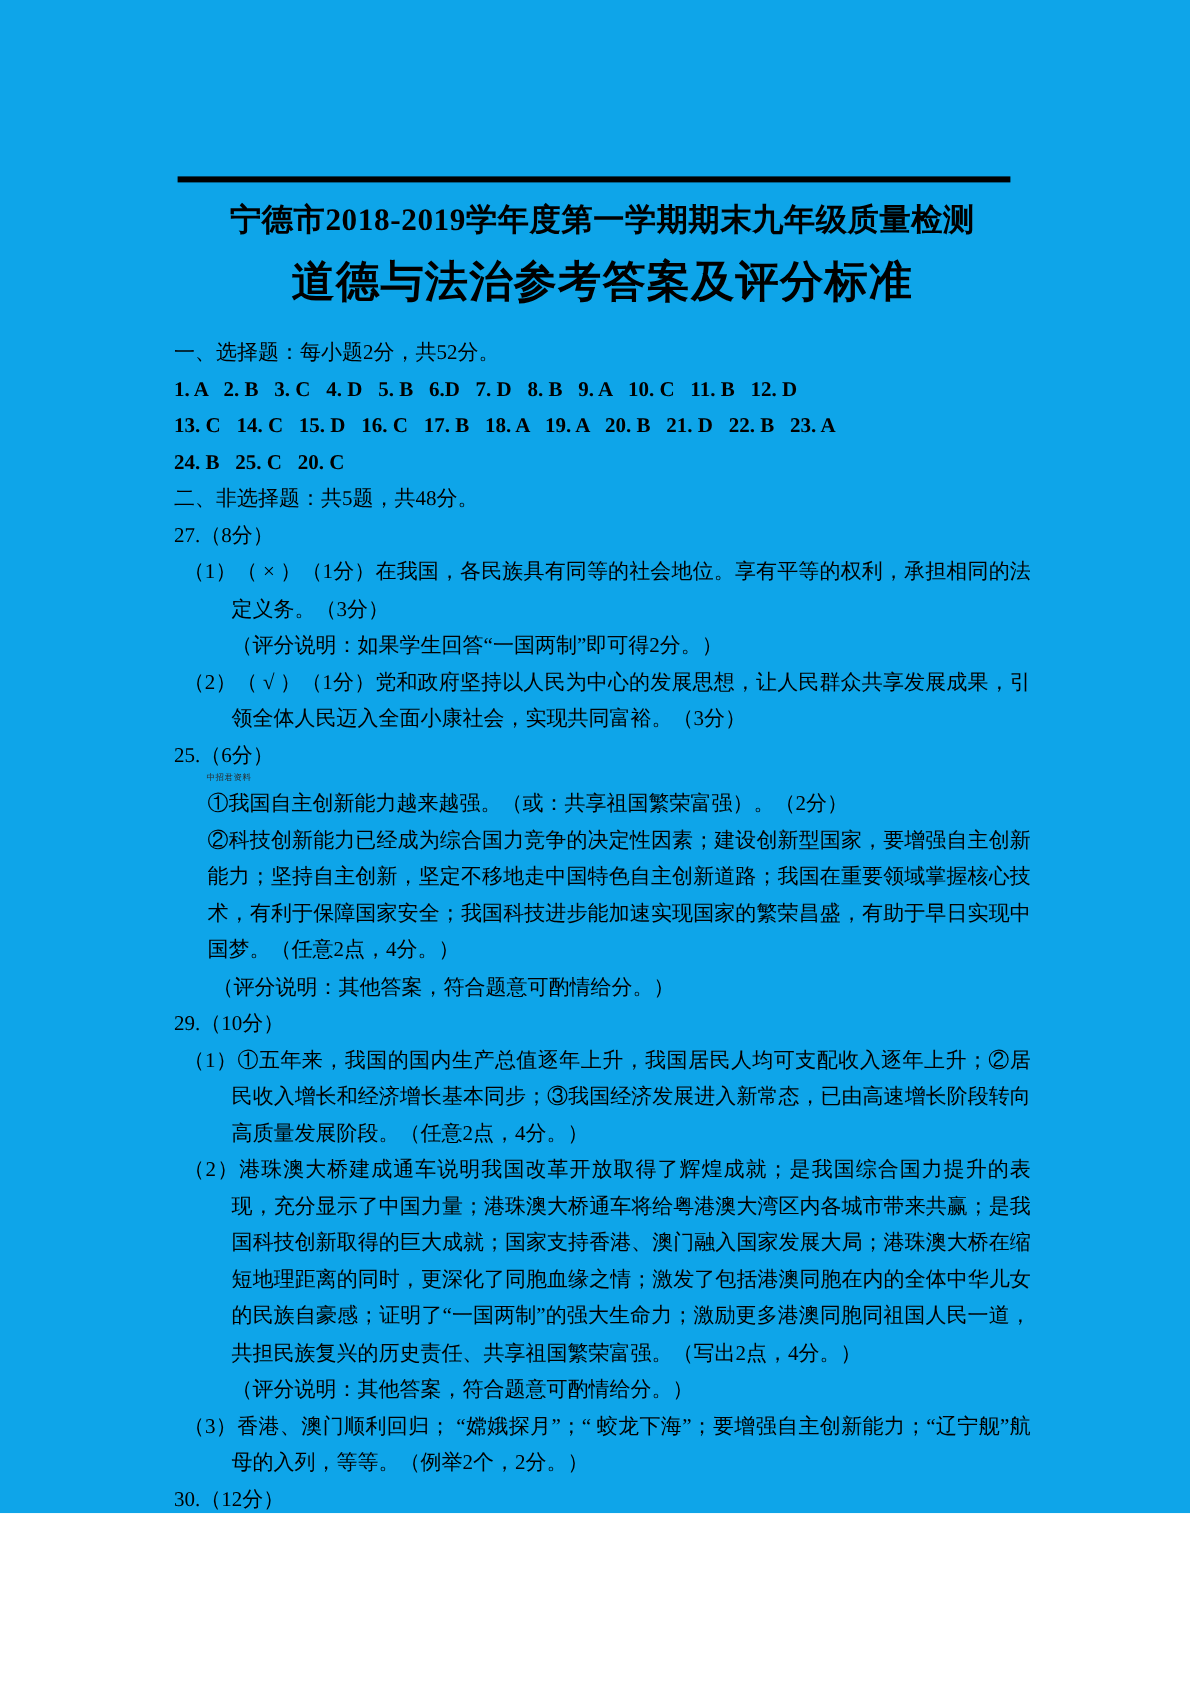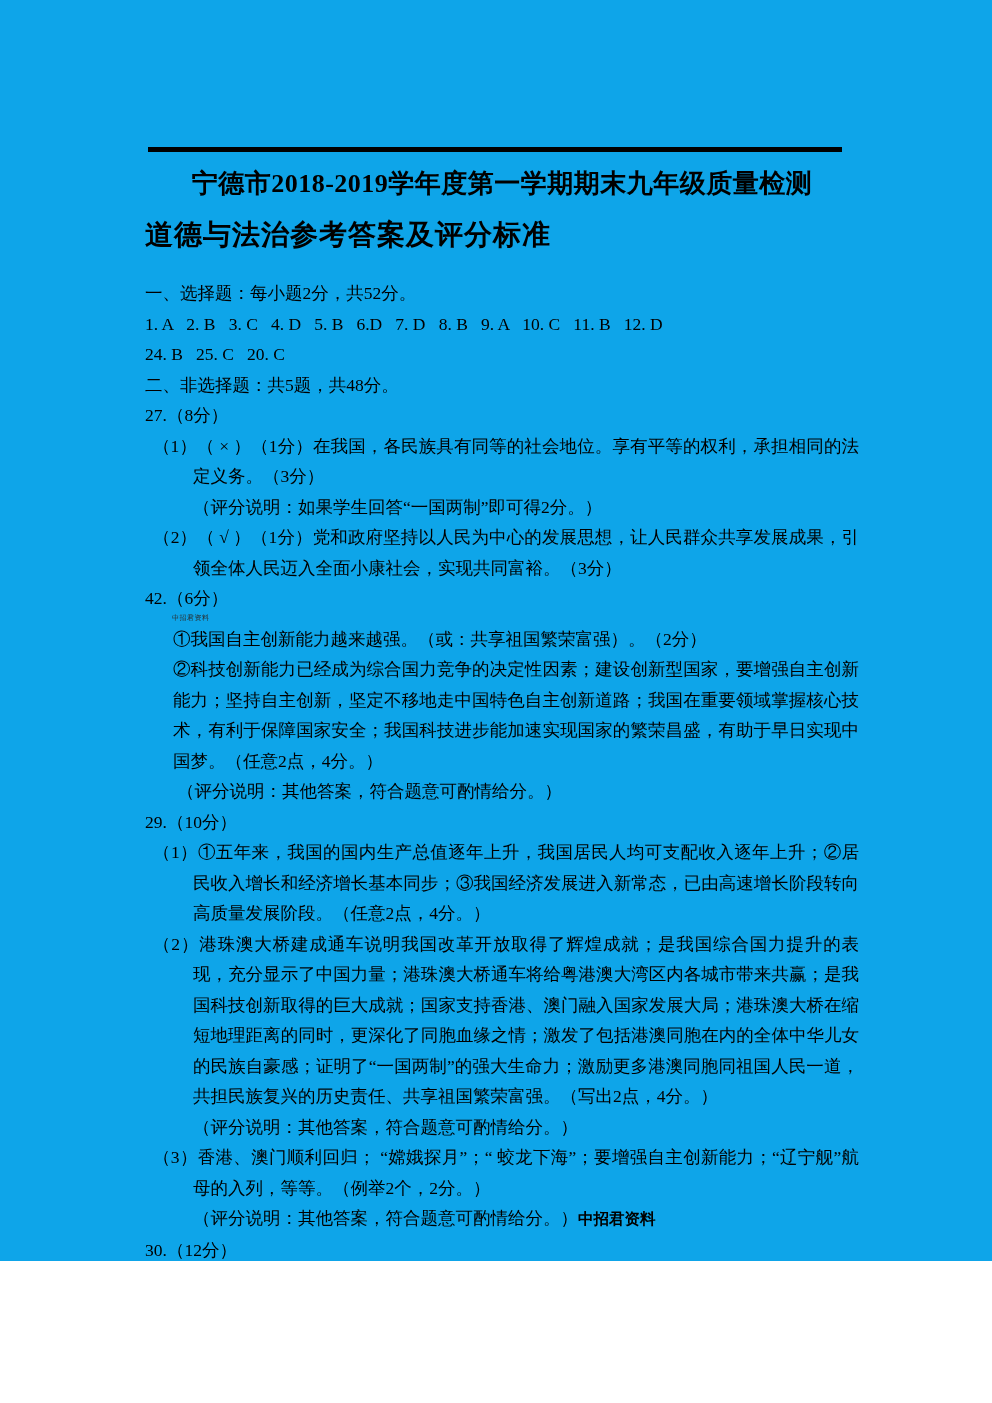--- a/index.html
+++ b/index.html
@@ -16,27 +16,27 @@
     width:694px; height:5px; background:#000;
   }
   .content {
     position:absolute; left:145px; top:160px; width:714px;
   }
   .title1 {
     font-size:26px; font-weight:bold; text-align:center;
     line-height:36px; margin-top:6px; letter-spacing:0.5px;
   }
   .title2 {
-    font-size:28px; font-weight:600; text-align:left;
+    font-size:36px; font-weight:600; text-align:center;
     line-height:46px; margin-top:10px; margin-bottom:20px; letter-spacing:1px;
   }
   .line {
     font-size:17.5px; line-height:30.5px;
   }
-  .ans { white-space:pre-wrap; }
+  .ans { white-space:pre-wrap;font-weight:bold; }
   .just { text-align:justify; }
   .item { margin-left:8px; padding-left:40px; text-indent:-40px; }
   .note29 { margin-left:48px; }
   .block28 { margin-left:28px; }
   .note28 { margin-left:32px; }
   .watermark-tiny {
     display:block; margin-left:27px; height:10px;
     font-size:7px; line-height:9px; color:#2b2b2b;
     font-family:"DejaVu Sans","Liberation Sans",sans-serif;
     letter-spacing:0.5px;
@@ -55,39 +55,39 @@
 
 <div class="page">
   <div class="top-rule"></div>
 
   <div class="content">
     <div class="title1">宁德市2018-2019学年度第一学期期末九年级质量检测</div>
     <div class="title2">道德与法治参考答案及评分标准</div>
 
     <div class="line">一、选择题：每小题2分，共52分。</div>
     <div class="line ans">1. A   2. B   3. C   4. D   5. B   6.D   7. D   8. B   9. A   10. C   11. B   12. D</div>
+    <div class="line ans">13. C   14. C   15. D   16. C   17. B   18. A   19. A   20. B   21. D   22. B   23. A</div>
     <div class="line ans">24. B   25. C   20. C</div>
 
     <div class="line">二、非选择题：共5题，共48分。</div>
 
     <div class="line">27.（8分）</div>
     <div class="line item just"><span>（1）</span><span>（ × ）（1分）在我国，各民族具有同等的社会地位。享有平等的权利，承担相同的法定义务。（3分）</span></div>
     <div class="line note29">（评分说明：如果学生回答“一国两制”即可得2分。）</div>
     <div class="line item just"><span>（2）</span><span>（ √ ）（1分）党和政府坚持以人民为中心的发展思想，让人民群众共享发展成果，引领全体人民迈入全面小康社会，实现共同富裕。（3分）</span></div>
 
-    <div class="line">42.（6分）</div>
+    <div class="line">25.（6分）</div>
     <span class="watermark-tiny">中招君资料</span>
     <div class="line block28">①我国自主创新能力越来越强。（或：共享祖国繁荣富强）。（2分）</div>
     <div class="line block28 just">②科技创新能力已经成为综合国力竞争的决定性因素；建设创新型国家，要增强自主创新能力；坚持自主创新，坚定不移地走中国特色自主创新道路；我国在重要领域掌握核心技术，有利于保障国家安全；我国科技进步能加速实现国家的繁荣昌盛，有助于早日实现中国梦。（任意2点，4分。）</div>
     <div class="line note28">（评分说明：其他答案，符合题意可酌情给分。）</div>
 
     <div class="line">29.（10分）</div>
     <div class="line item just"><span>（1）</span><span>①五年来，我国的国内生产总值逐年上升，我国居民人均可支配收入逐年上升；②居民收入增长和经济增长基本同步；③我国经济发展进入新常态，已由高速增长阶段转向高质量发展阶段。（任意2点，4分。）</span></div>
     <div class="line item just"><span>（2）</span><span>港珠澳大桥建成通车说明我国改革开放取得了辉煌成就；是我国综合国力提升的表现，充分显示了中国力量；港珠澳大桥通车将给粤港澳大湾区内各城市带来共赢；是我国科技创新取得的巨大成就；国家支持香港、澳门融入国家发展大局；港珠澳大桥在缩短地理距离的同时，更深化了同胞血缘之情；激发了包括港澳同胞在内的全体中华儿女的民族自豪感；证明了“一国两制”的强大生命力；激励更多港澳同胞同祖国人民一道，共担民族复兴的历史责任、共享祖国繁荣富强。（写出2点，4分。）</span></div>
     <div class="line note29">（评分说明：其他答案，符合题意可酌情给分。）</div>
     <div class="line item just"><span>（3）</span><span>香港、澳门顺利回归； “嫦娥探月”；“ 蛟龙下海”；要增强自主创新能力；“辽宁舰”航母的入列，等等。（例举2个，2分。）</span></div>
-    <div class="line note29"><span>（评分说明：其他答案，符合题意可酌情给分。）</span><span class="wm-inline">中招君资料</span></div>
 
     <div class="line">30.（12分）</div>
   </div>
 
   <div class="page-number">1</div>
 </div>
 
 </body></html>

